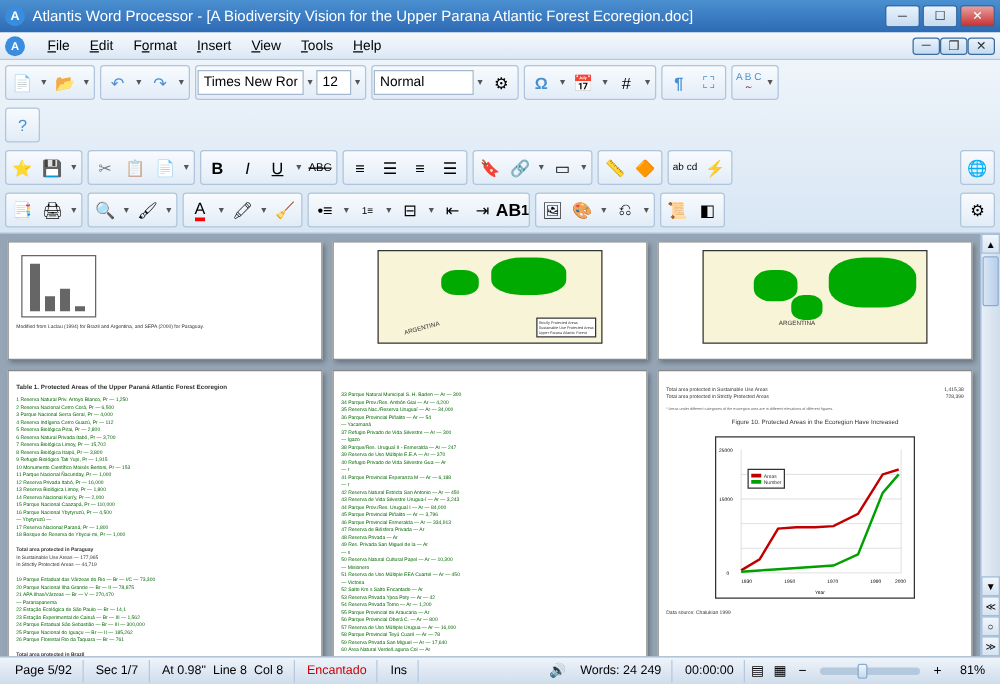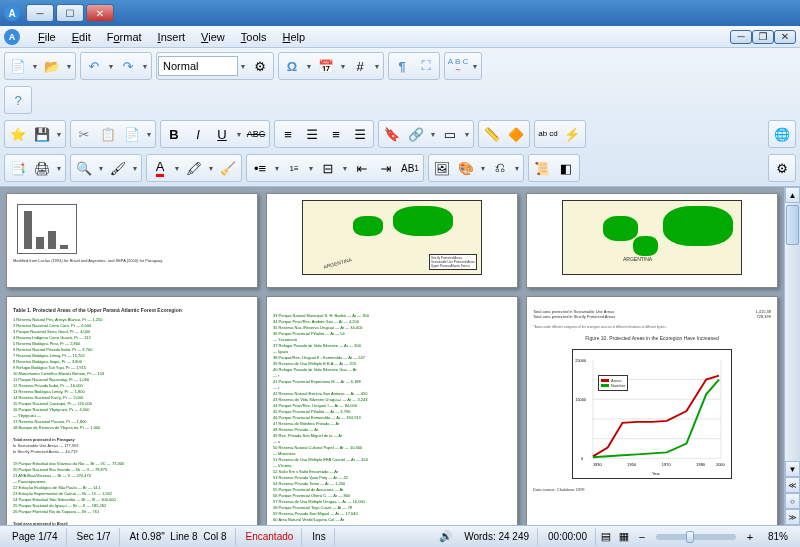--- a/index.html
+++ b/index.html
@@ -50,20 +50,21 @@
 svg.chart-line { position: absolute; top: 0; left: 0; width: 100%; height: 100%; }
 .legend-box { position: absolute; top: 25px; left: 25px; border: 1px solid #333; background: white; font-size: 4px; padding: 2px; }
 .legend-row { display: flex; align-items: center; gap: 2px; }
 .legend-sw { width: 8px; height: 3px; }
 </style>
 </head>
 <body>
 
 <div class="titlebar">
   <div class="titlebar-icon">A</div>
+  <div class="titlebar-title">Atlantis Word Processor - [A Biodiversity Vision for the Upper Parana Atlantic Forest Ecoregion.doc]</div>
   <div class="win-controls">
     <div class="win-btn win-min">─</div>
     <div class="win-btn win-max">☐</div>
     <div class="win-btn win-close">✕</div>
   </div>
 </div>
 
 <div class="menubar">
   <div class="menubar-icon">A</div>
   <div class="menu-item"><u>F</u><span>ile</span></div>
@@ -87,20 +88,26 @@
     <div class="tb-btn">📂</div>
       <div class="tb-dd">▼</div>
   </div>
   <div class="tb-group">
     <div class="tb-btn" style="color:#4a90d0">↶</div>
       <div class="tb-dd">▼</div>
     <div class="tb-btn" style="color:#4a90d0">↷</div>
       <div class="tb-dd">▼</div>
   </div>
   <div class="tb-group">
+    <input class="font-combo font-name" value="Times New Ror" style="">
+    <div class="tb-dd">▼</div>
+    <input class="font-combo font-size" value="12" style="">
+    <div class="tb-dd">▼</div>
+  </div>
+  <div class="tb-group">
     <input class="font-combo style-combo" value="Normal" style="">
     <div class="tb-dd">▼</div>
     <div class="tb-btn">⚙</div>
   </div>
   <div class="tb-group">
     <div class="tb-btn" style="color:#4a90d0;font-weight:bold">Ω</div>
       <div class="tb-dd">▼</div>
     <div class="tb-btn">📅</div>
       <div class="tb-dd">▼</div>
     <div class="tb-btn">#</div>
@@ -187,21 +194,21 @@
   </div>
   <div class="tb-group">
     <div class="tb-btn">•≡</div>
       <div class="tb-dd">▼</div>
     <div class="tb-btn" style="font-size:8px">1≡</div>
       <div class="tb-dd">▼</div>
     <div class="tb-btn">⊟</div>
       <div class="tb-dd">▼</div>
     <div class="tb-btn">⇤</div>
     <div class="tb-btn">⇥</div>
-    <div class="tb-btn" style="font-size:10px;font-weight:normal">AB<sup>1</sup></div>
+    <div class="tb-btn" style="font-size:14px;font-weight:bold">AB<sup>1</sup></div>
   </div>
   <div class="tb-group">
     <div class="tb-btn">🖼</div>
     <div class="tb-btn">🎨</div>
       <div class="tb-dd">▼</div>
     <div class="tb-btn">⎌</div>
       <div class="tb-dd">▼</div>
   </div>
   <div class="tb-group">
     <div class="tb-btn">📜</div>
@@ -392,21 +399,21 @@
       <div class="vscroll-thumb"></div>
     </div>
     <div class="vscroll-btn">▼</div>
     <div class="vscroll-btn">≪</div>
     <div class="vscroll-btn">○</div>
     <div class="vscroll-btn">≫</div>
   </div>
 </div>
 
 <div class="statusbar">
-  <div class="sb-cell">Page 1/74</div>
+  <div class="sb-cell">Page 5/92</div>
   <div class="sb-cell">Sec 1/7</div>
   <div class="sb-cell">
     <span>At 0.98"</span>&nbsp;&nbsp;<span>Line 8</span>&nbsp;&nbsp;<span>Col 8</span>
   </div>
   <div class="sb-cell sb-mod">Encantado</div>
   <div class="sb-cell">Ins</div>
   <div class="sb-spacer"></div>
   <div class="sb-icon">🔊</div>
   <div class="sb-cell">Words: 24 249</div>
   <div class="sb-cell">00:00:00</div>

